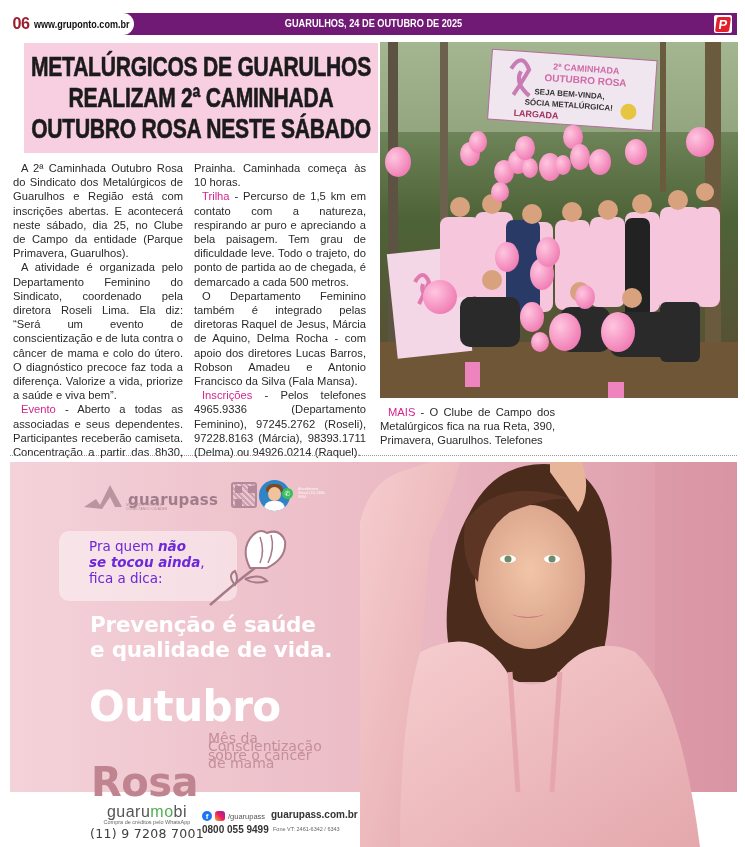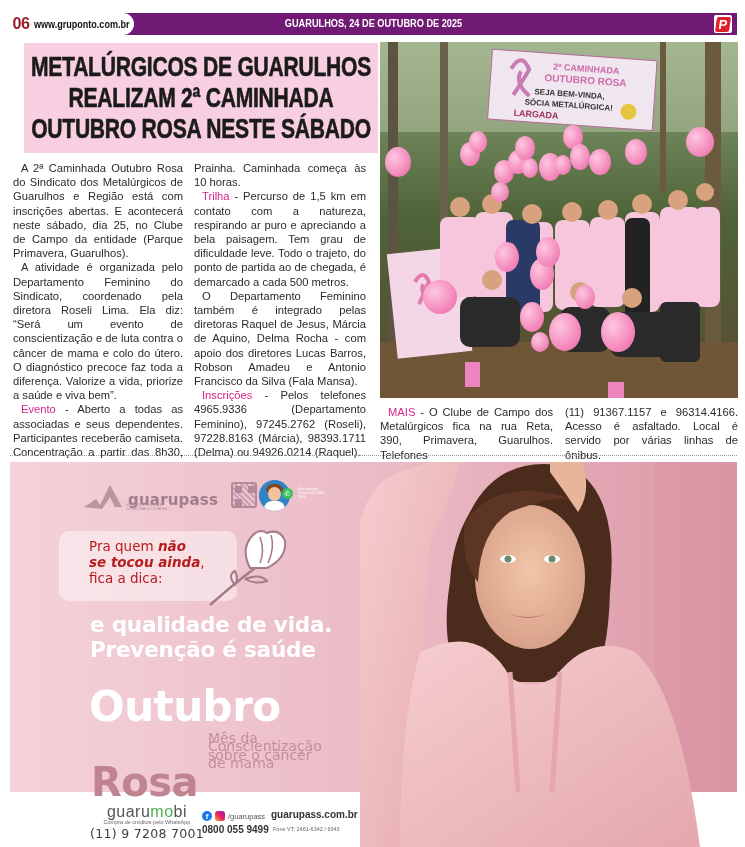--- a/index.html
+++ b/index.html
@@ -90,21 +90,21 @@
       repeating-linear-gradient(45deg, #c9a3b1 0 2px, transparent 2px 4px);
   }
   .agent { position: absolute; left: 259px; top: 480px; width: 31px; height: 31px; border-radius: 50%; background: #2f84c6; overflow: hidden; }
   .agent .face { position: absolute; left: 9px; top: 7px; width: 13px; height: 14px; border-radius: 50%; background: #f2c29c; }
   .agent .hair { position: absolute; left: 7px; top: 4px; width: 17px; height: 8px; border-radius: 8px 8px 2px 2px; background: #7a4a22; }
   .agent .body { position: absolute; left: 5px; top: 21px; width: 21px; height: 12px; border-radius: 8px 8px 0 0; background: #fff; }
   .wa { position: absolute; left: 282px; top: 488px; width: 11px; height: 11px; border-radius: 50%; background: #3bbf5a; color: #fff; font-size: 7px; line-height: 11px; text-align: center; }
   .agent-txt { position: absolute; left: 298px; top: 487px; font-size: 3.6px; line-height: 4.2px; color: #fff; width: 30px; opacity: 0.9; }
 
   .tip-box { position: absolute; left: 59px; top: 531px; width: 178px; height: 70px; background: rgba(255,255,255,0.45); border-radius: 10px; }
-  .tip { position: absolute; left: 89px; top: 538px; font-family: "DejaVu Sans", sans-serif; font-size: 13.5px; line-height: 16px; color: #b91c1c; }
+  .tip { position: absolute; left: 89px; top: 538px; font-family: "DejaVu Sans", sans-serif; font-size: 13.5px; line-height: 16px; color: #6d28d9; }
   .tip b { font-style: italic; }
 
   .rose { position: absolute; left: 205px; top: 523px; width: 90px; height: 85px; }
 
   .slogan { position: absolute; left: 90px; top: 612px; font-family: "DejaVu Sans", sans-serif; font-weight: bold; font-size: 21.5px; line-height: 25px; color: #fff; letter-spacing: -0.2px; }
 
   .outubro { position: absolute; left: 89px; top: 686px; font-family: "DejaVu Sans", sans-serif; font-weight: bold; font-size: 42px; line-height: 42px; color: #fff; letter-spacing: -0.5px; }
   .rosa { position: absolute; left: 91px; top: 762px; font-family: "DejaVu Sans", sans-serif; font-weight: bold; font-size: 40px; line-height: 40px; color: #bf8490; letter-spacing: -0.5px; }
   .mes { position: absolute; left: 208px; top: 734px; font-family: "DejaVu Sans", sans-serif; font-size: 14px; line-height: 8.4px; color: #c48e9a; }
 
@@ -253,21 +253,20 @@
     </g>
     <rect x="85" y="320" width="15" height="25" fill="#ee84bd"></rect>
     <rect x="228" y="340" width="16" height="20" fill="#ee84bd"></rect>
   </svg>
 </div>
 
 <div class="mais">
   <div class="c">
       <p><span class="kw">MAIS</span><span> - O Clube de Campo dos Metalúrgicos fica na rua Reta, 390, Primavera, Guarulhos. Telefones</span></p>
     </div>
-  <div class="c">(11) 91367.1157 e 96314.4166. Acesso é asfaltado. Local é servido por várias linhas de ônibus.</div>
 </div>
 
 <div class="dotline" style="top:455px;"></div>
 
 <div class="ad"></div>
 <svg class="woman" viewBox="0 0 377 385" xmlns="http://www.w3.org/2000/svg">
   <defs>
     <linearGradient id="hood" x1="0" y1="0" x2="1" y2="1">
       <stop offset="0" stop-color="#f6cdcf"></stop>
       <stop offset="1" stop-color="#e4a8ac"></stop>
@@ -320,22 +319,22 @@
 
 <svg class="rose" viewBox="0 0 90 85">
   <path d="M5 82 Q30 60 50 45" stroke="#a77a89" stroke-width="2.5" fill="none"></path>
   <path d="M30 62 Q22 52 30 48 Q34 56 30 62 Z" stroke="#a77a89" stroke-width="2" fill="none"></path>
   <path d="M40 56 Q55 50 62 58 Q50 62 40 56" stroke="#a77a89" stroke-width="2" fill="none"></path>
   <path d="M45 45 Q35 25 48 12 Q55 5 62 10 Q75 5 80 18 Q82 35 62 45 Z" fill="#fff" stroke="#a77a89" stroke-width="2"></path>
   <path d="M55 14 Q60 28 55 40 M66 12 Q70 25 63 40" stroke="#a77a89" stroke-width="1.5" fill="none"></path>
 </svg>
 
 <div class="slogan">
+  <div>Prevenção é saúde</div>
   <div>e qualidade de vida.</div>
-  <div>Prevenção é saúde</div>
 </div>
 
 <div class="outubro">Outubro</div>
 <div class="rosa">Rosa</div>
 <div class="mes">
   <div>Mês da</div>
   <div>Conscientização</div>
   <div>sobre o câncer</div>
   <div>de mama</div>
 </div>

